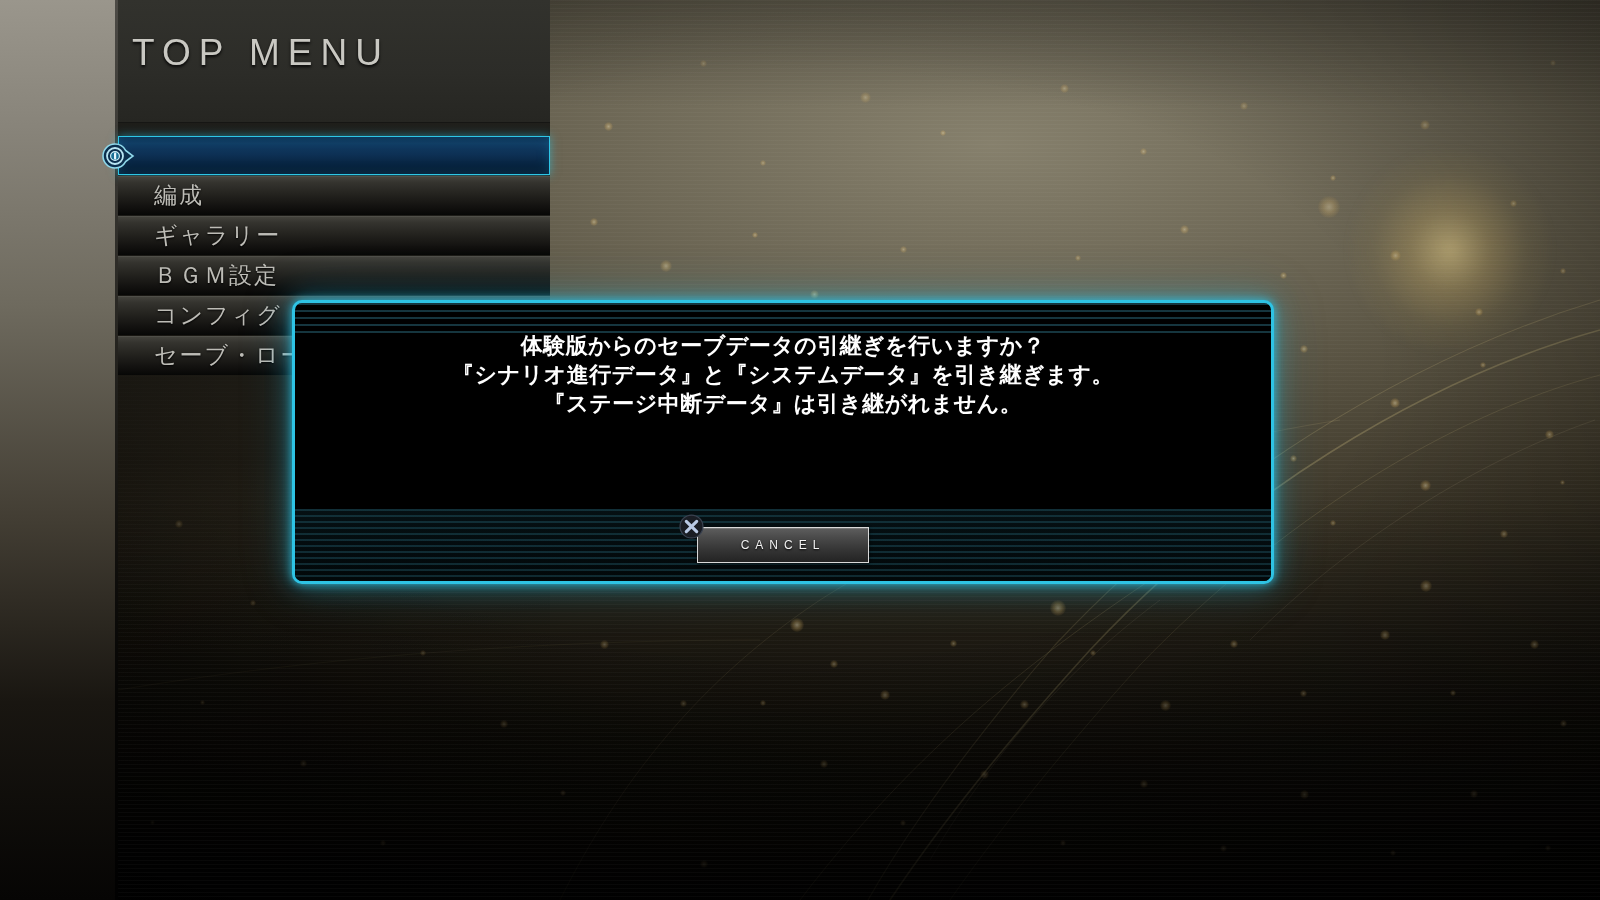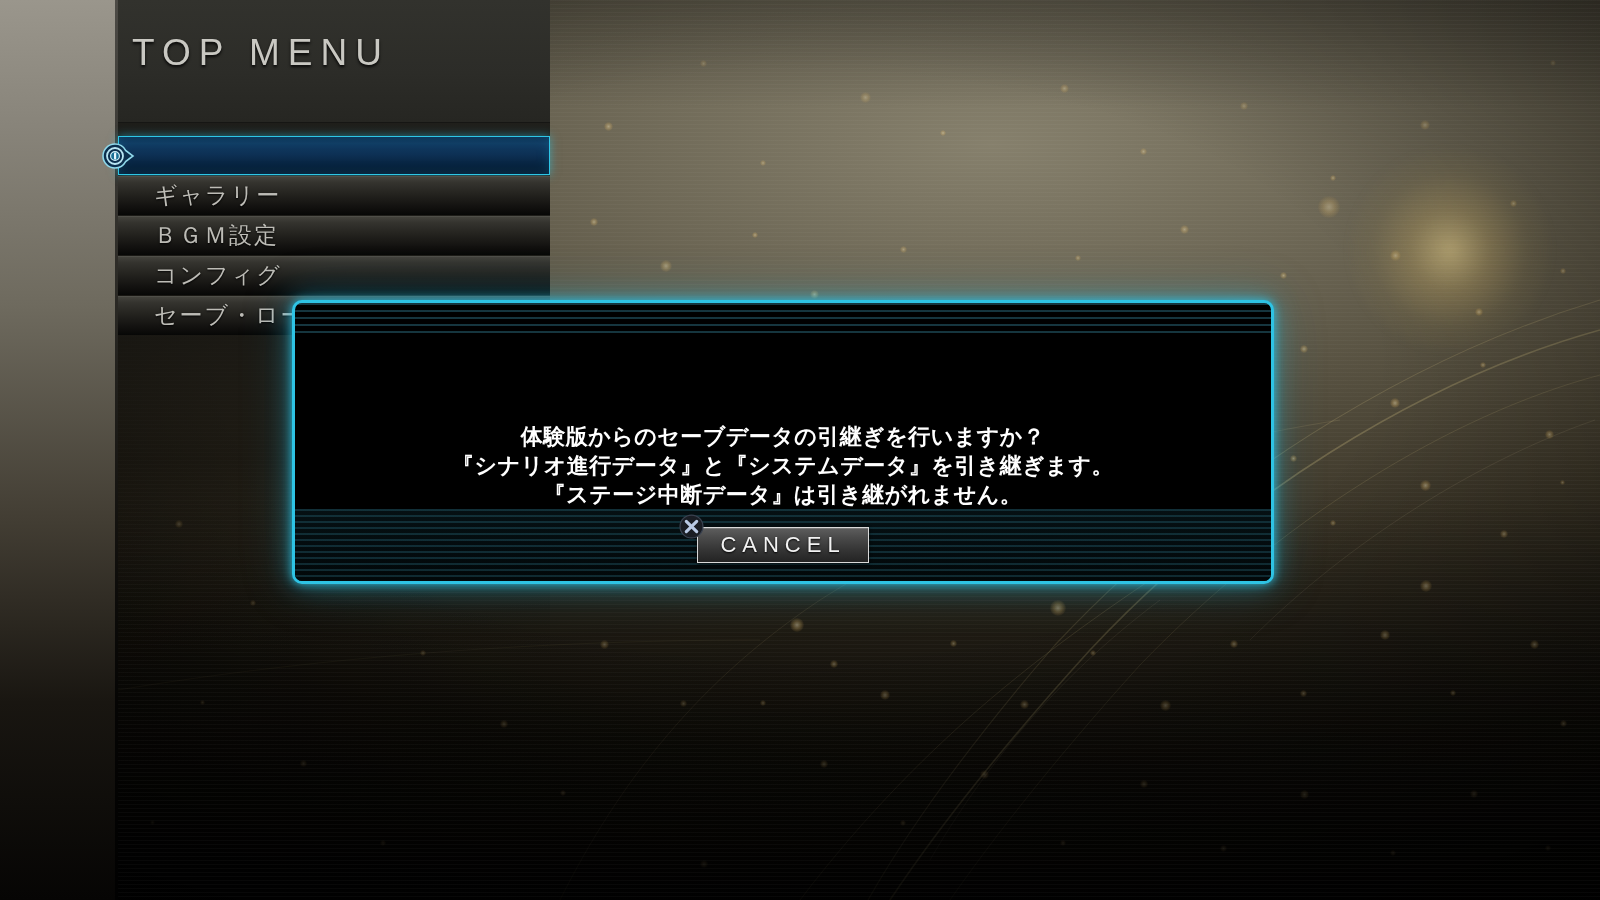--- a/index.html
+++ b/index.html
@@ -164,24 +164,24 @@
     background-image: repeating-linear-gradient(
       180deg,
       rgba(60,150,175,0.42) 0px,
       rgba(60,150,175,0.42) 2px,
       rgba(0,0,0,0) 2px,
       rgba(0,0,0,0) 7px);
     opacity: 0.85;
   }
   #dialog-body {
     position: absolute;
-    left: 0; top: 34px;
+    left: 0; top: 28px;
     width: 100%; height: 172px;
     display: flex;
-    align-items: flex-end;
+    align-items: flex-start;
     justify-content: center;
   }
   #dialog-message {
     text-align: center;
     color: #ffffff;
     font-size: 22px;
     line-height: 29px;
     letter-spacing: 0.5px;
     text-shadow: 0 1px 2px rgba(0,0,0,0.9);
     white-space: pre-line;
@@ -210,21 +210,21 @@
     position: absolute;
     left: -18px; top: -13px;
     width: 25px; height: 25px;
     z-index: 3;
   }
   .dlg-btn {
     width: 170px; height: 34px;
     border: 1px solid #d9d9d9;
     background: linear-gradient(180deg, #5e5e5e 0%, #4a4a4a 28%, #363636 62%, #232323 100%);
     color: #f2f2f2;
-    font-size: 22px;
+    font-size: 12px;
     letter-spacing: 6px;
     text-align: center;
     line-height: 34px;
     text-shadow: 0 1px 2px rgba(0,0,0,0.95);
     box-shadow: inset 0 1px 0 rgba(255,255,255,0.18), 0 1px 3px rgba(0,0,0,0.8);
     cursor: pointer;
     user-select: none;
     font-weight: 400;
   }
 </style>
@@ -346,20 +346,23 @@
 
       <div class="menu-item selected">
         <svg id="cursor-icon" viewBox="0 0 34 26">
           <path d="M2 13 C2 6.4 7.4 1 14 1 C18.6 1 22.6 3.6 24.6 7.4 L32 13 L24.6 18.6 C22.6 22.4 18.6 25 14 25 C7.4 25 2 19.6 2 13 Z" fill="#0c2f4d" stroke="#8fd8ea" stroke-width="1.6"></path>
           <circle cx="14" cy="13" r="8" fill="none" stroke="#b9e6f3" stroke-width="1.8"></circle>
           <circle cx="14" cy="13" r="4.4" fill="#1a6f96" stroke="#cfeef8" stroke-width="1.2"></circle>
           <rect x="13" y="9.6" width="2.2" height="6.8" rx="1" fill="#e8f8ff"></rect>
         </svg>
       </div>
 
+      <div class="menu-item">
+        <span class="label">編成</span>
+      </div>
 
 
 
       <div class="menu-item">
         <span class="label">ギャラリー</span>
       </div>
 
       <div class="menu-item">
         <span class="label">ＢＧＭ設定</span>
       </div>

